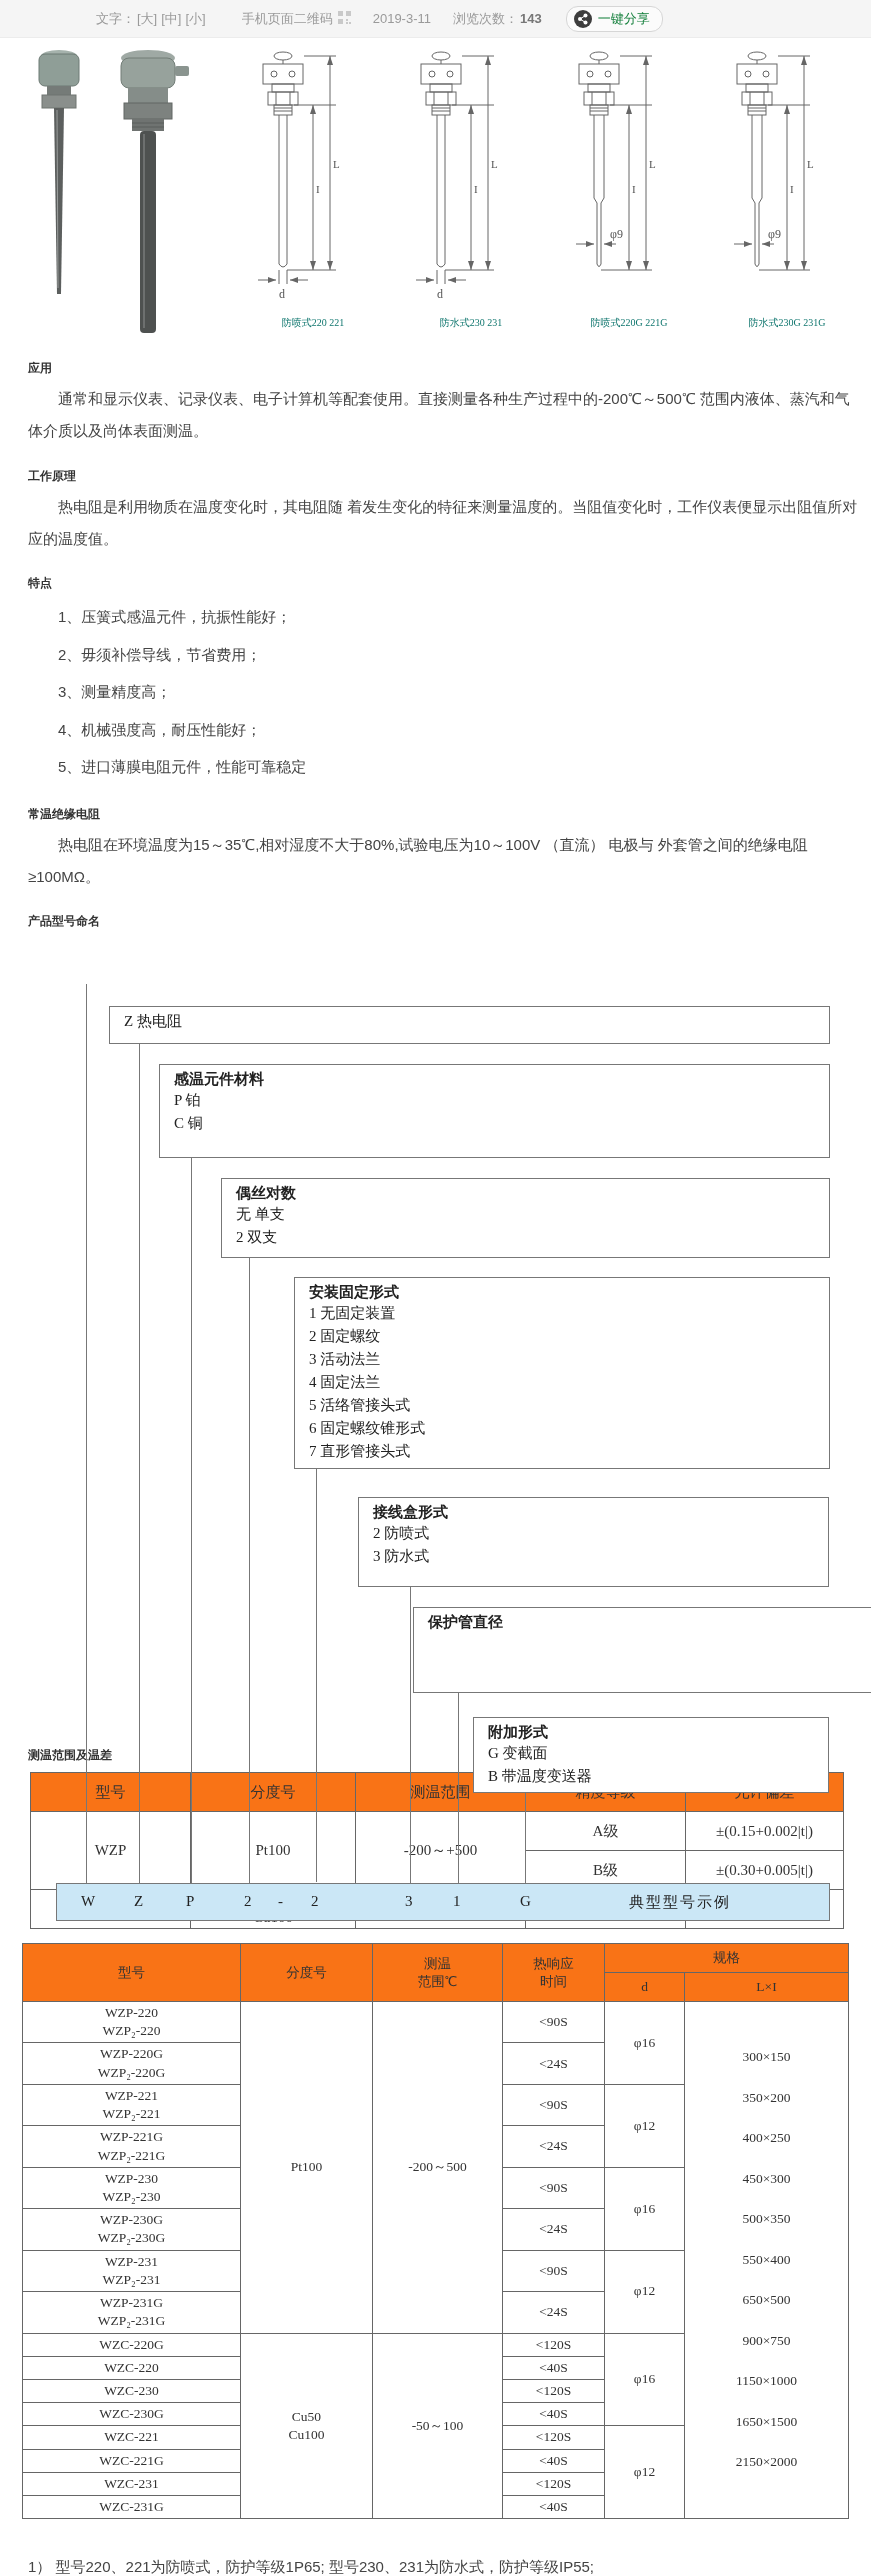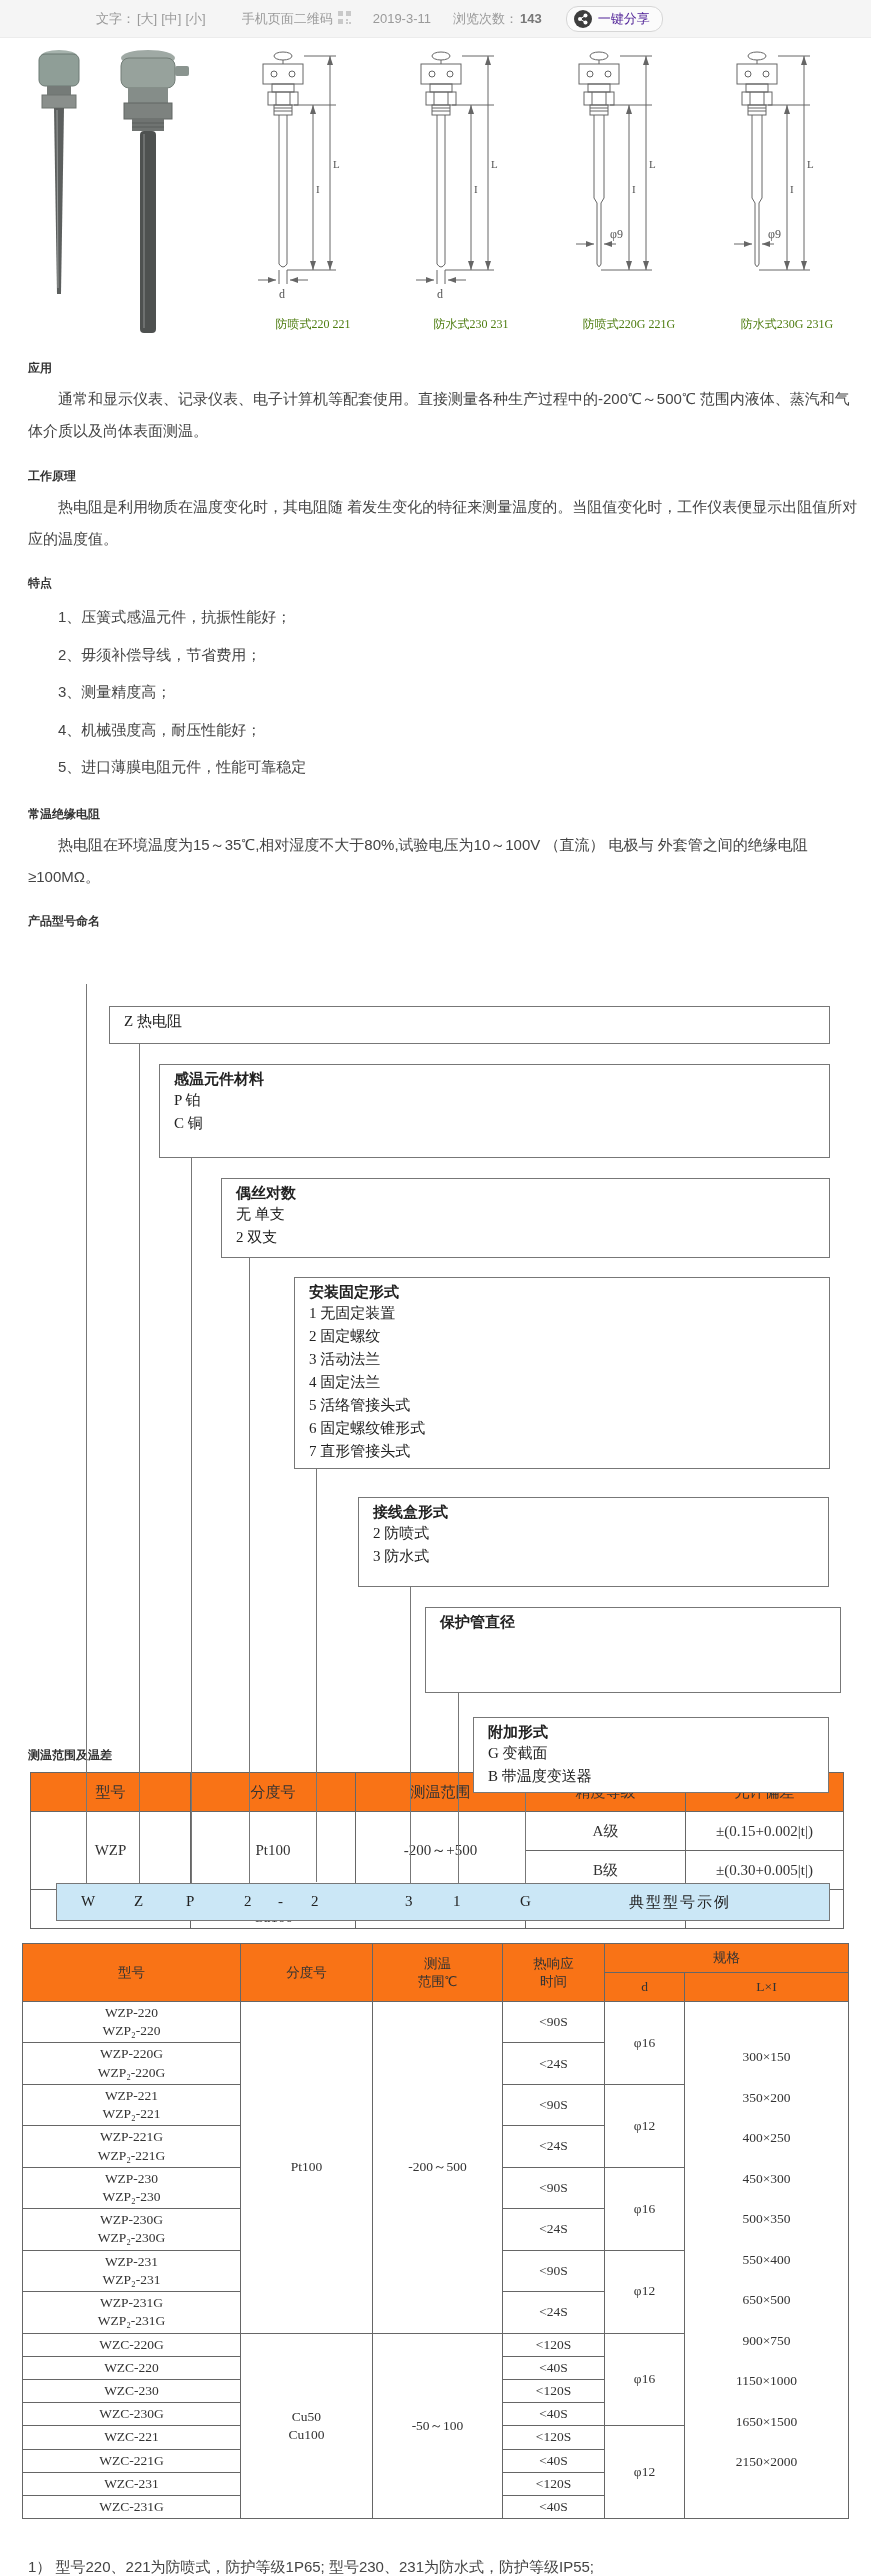--- a/index.html
+++ b/index.html
@@ -6,29 +6,29 @@
   body{width:872px;font-family:"Liberation Sans",sans-serif;color:#444;}
   .pre{white-space:pre-line;}
 
   
   .topbar{height:38px;background:#f5f5f5;border-bottom:1px solid #ececec;display:flex;align-items:center;font-size:13px;color:#9a9a9a;box-sizing:border-box;padding-left:96px;}
   .topbar .sz{margin:0 2px;color:#9a9a9a;cursor:pointer;}
   .topbar .gap{width:34px;}
   .topbar .gap2{width:22px;}
   .qr-ic{display:inline-block;margin-left:5px;vertical-align:-2px;}
   .views-num{color:#777;font-weight:bold;margin-left:2px;}
-  .share-btn{display:inline-flex;align-items:center;gap:6px;background:#fbfbfb;border:1px solid #d6d6d6;border-radius:12px;padding:3px 12px 3px 7px;color:#4c1d95;margin-left:24px;cursor:pointer;}
+  .share-btn{display:inline-flex;align-items:center;gap:6px;background:#fbfbfb;border:1px solid #d6d6d6;border-radius:12px;padding:3px 12px 3px 7px;color:#15803d;margin-left:24px;cursor:pointer;}
   .share-ic{width:18px;height:18px;border-radius:50%;background:#3d3d3d;display:inline-block;}
 
   
   .figures{display:flex;margin:10px 0 4px 24px;}
   .photos{width:186px;display:flex;align-items:flex-start;}
   .figs{display:flex;margin-left:24px;}
   .fig{width:158px;text-align:center;}
-  .fig-cap{font-family:"Liberation Serif",serif;font-size:12px;color:#4d7c0f;margin-top:2px;white-space:nowrap;}
+  .fig-cap{font-family:"Liberation Serif",serif;font-size:10px;color:#0f766e;margin-top:2px;white-space:nowrap;}
 
   
   .sec-h{font-weight:bold;font-size:12px;color:#333;margin:20px 0 6px 28px;}
   .sec-p{font-size:15px;line-height:2.15;margin:0 14px 0 28px;text-indent:2em;}
   .feat{font-size:15px;line-height:2.5;margin-left:28px;text-indent:2em;}
 
   
   .diagram{position:relative;width:819px;height:791px;margin:6px 0 4px 26px;font-family:"Liberation Serif",serif;font-size:15px;color:#222;}
   .dbox{position:absolute;border:1px solid #777;background:#fff;box-sizing:border-box;padding:5px 4px 4px 14px;}
   .dbox.blue{background:#cbe7f6;}
@@ -336,21 +336,21 @@
 4 固定法兰
 5 活络管接头式
 6 固定螺纹锥形式
 7 直形管接头式</div>
   </div>
   <div class="dbox" style="left:332px;top:561px;width:471px;height:90px;">
     <div class="ti">接线盒形式</div>
     <div class="bd">2 防喷式
 3 防水式</div>
   </div>
-  <div class="dbox" style="left:387px;top:671px;width:416px;height:86px;margin-left:12px;">
+  <div class="dbox" style="left:387px;top:671px;width:459px;height:86px;">
     <div class="ti">保护管直径</div>
   </div>
   <div class="dbox" style="left:447px;top:781px;width:356px;height:76px;">
     <div class="ti">附加形式</div>
     <div class="bd">G 变截面
 B 带温度变送器</div>
   </div>
 
   <div class="vline" style="left:60px;top:48px;height:899px;"></div>
   <div class="vline" style="left:113px;top:108px;height:839px;"></div>

